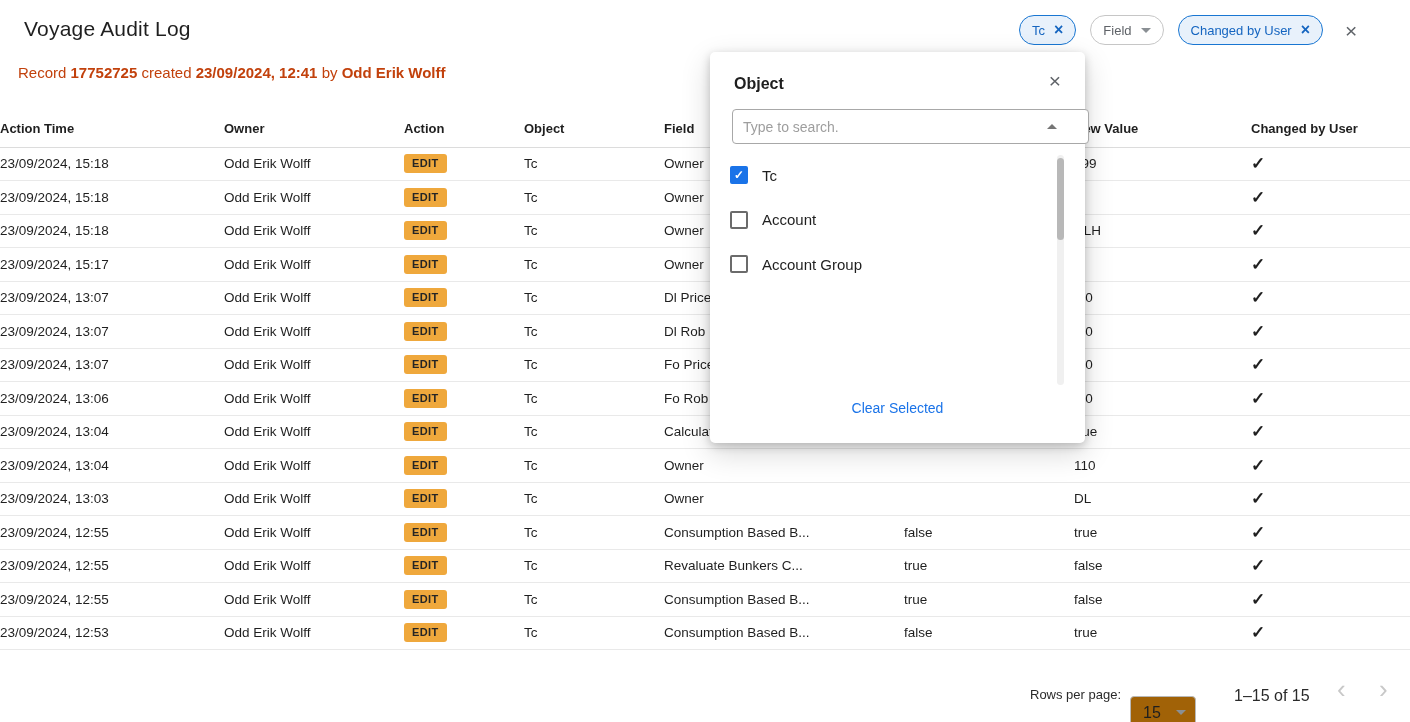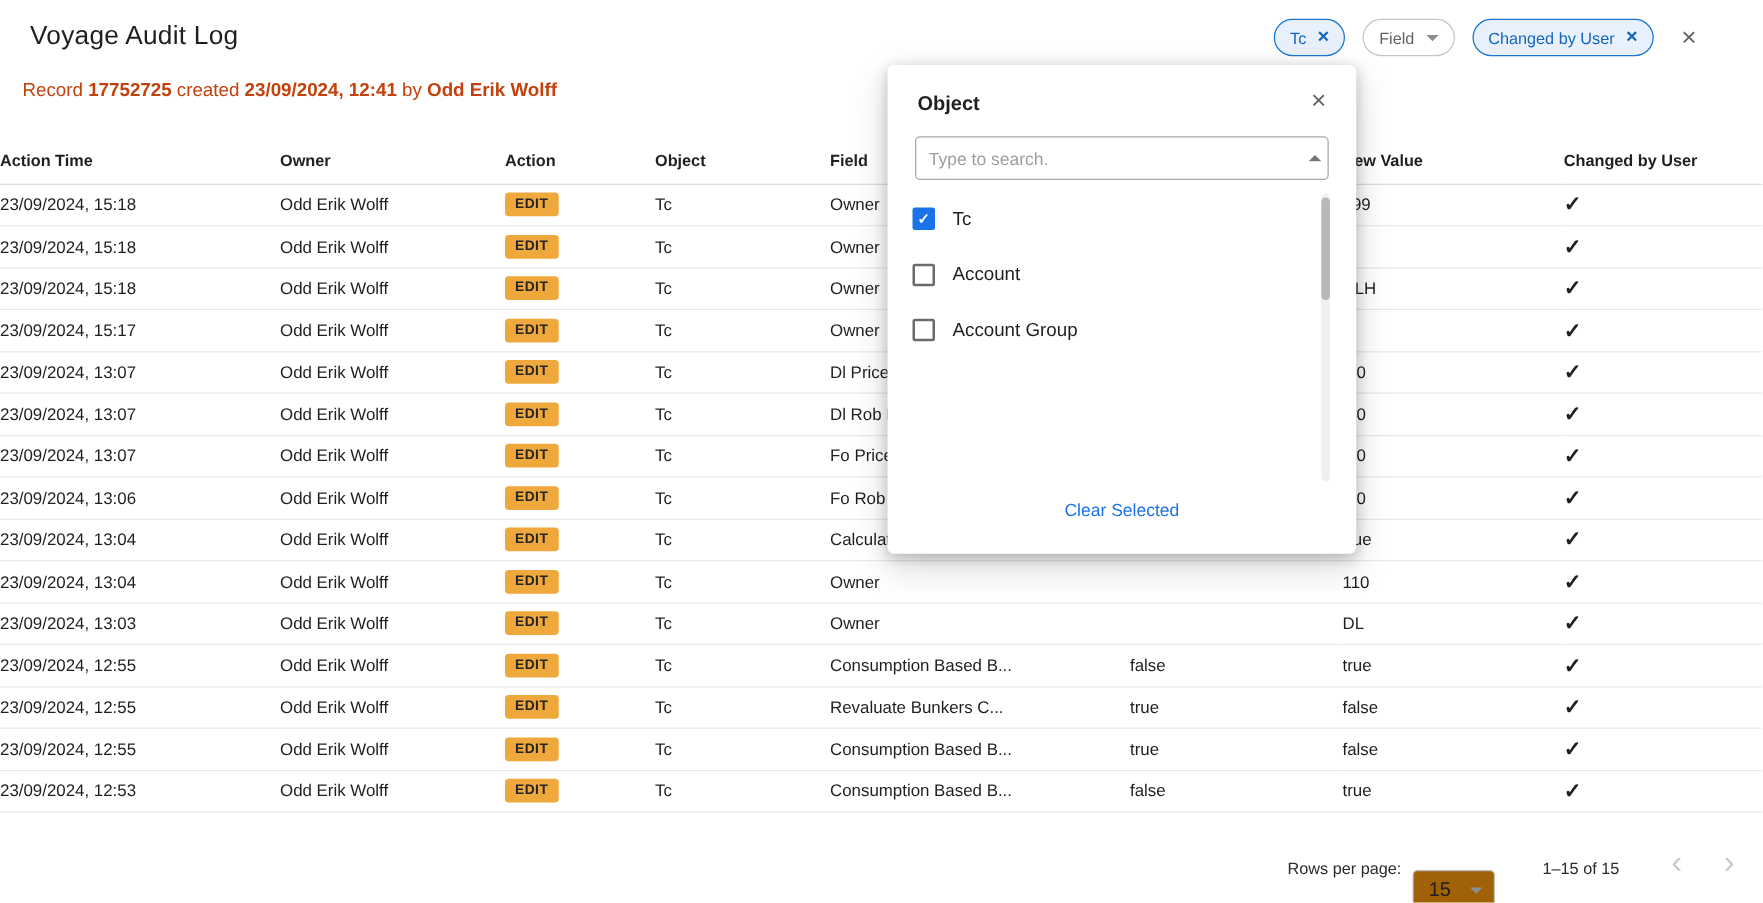--- a/index.html
+++ b/index.html
@@ -47,37 +47,37 @@
   .check { font-size:17px; font-weight:700; color:#1f1f1f; }
 
   
   .footer { position:absolute; left:0; top:668px; width:1410px; height:54px; }
   .rpp-label { position:absolute; left:1030px; top:19px; font-size:13px; color:#2a2a2a; }
   .rpp-select {
     position:absolute; left:1130px; top:28px; width:66px; height:33px;
     border:1px solid #b9b9b9; border-radius:4px; background:#a16207;
     display:flex; align-items:center; justify-content:space-between; padding:0 9px 0 12px; font-size:16px;
   }
-  .range { position:absolute; left:1234px; top:19px; font-size:13px; color:#2a2a2a; }
+  .range { position:absolute; left:1234px; top:19px; font-size:16px; color:#2a2a2a; }
   .chev { position:absolute; top:8px; font-size:26px; color:#c8c8c8; line-height:1; }
   .chev-left { left:1337px; }
   .chev-right { left:1379px; }
 
   
   .popup {
     position:absolute; left:710px; top:52px; width:375px; height:391px; background:#ffffff;
     border-radius:5px; z-index:10;
     box-shadow:0 3px 10px rgba(0,0,0,.2), 0 10px 30px rgba(0,0,0,.16);
   }
   .popup-title { position:absolute; left:24px; top:73px; font-size:16px; font-weight:600; }
   .popup { }
   .popup-title { top:23px; }
   .popup-close { position:absolute; right:24px; top:18px; font-size:21px; color:#5f6368; line-height:1; }
   .popup-search {
-    position:absolute; left:22px; top:57px; width:331px; height:35px;
+    position:absolute; left:22px; top:57px; width:357px; height:35px;
     border:1px solid #a8a8a8; border-radius:4px; padding:0 30px 0 10px;
     font-size:14px; color:#1f1f1f; font-family:"Liberation Sans", sans-serif; outline:none; background:#fff;
   }
   .popup-search::placeholder { color:#9e9e9e; opacity:1; }
   .caret-up { position:absolute; left:337px; top:72px; width:0; height:0;
     border-left:5px solid transparent; border-right:5px solid transparent; border-bottom:5px solid #757575; }
   .popup-list { position:absolute; left:0; top:101px; width:344px; }
   .popup-option { display:flex; align-items:center; height:44.5px; padding-left:20px; }
   .cb {
     width:18px; height:18px; border:2px solid #6b6b6b; border-radius:2px; background:#fff;

